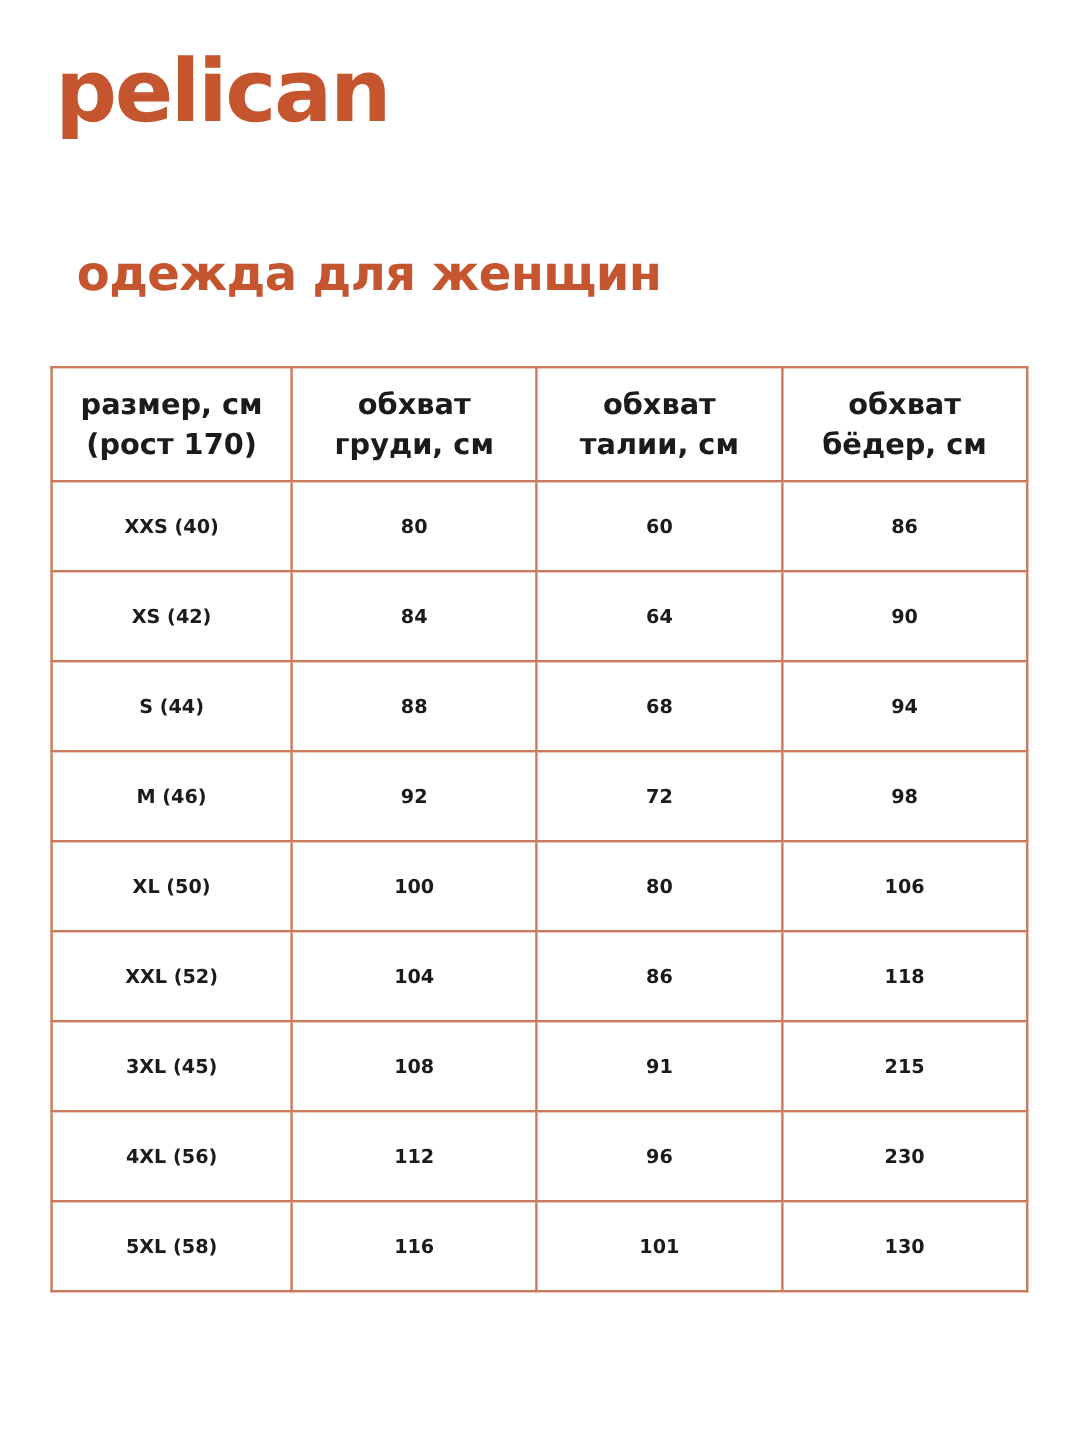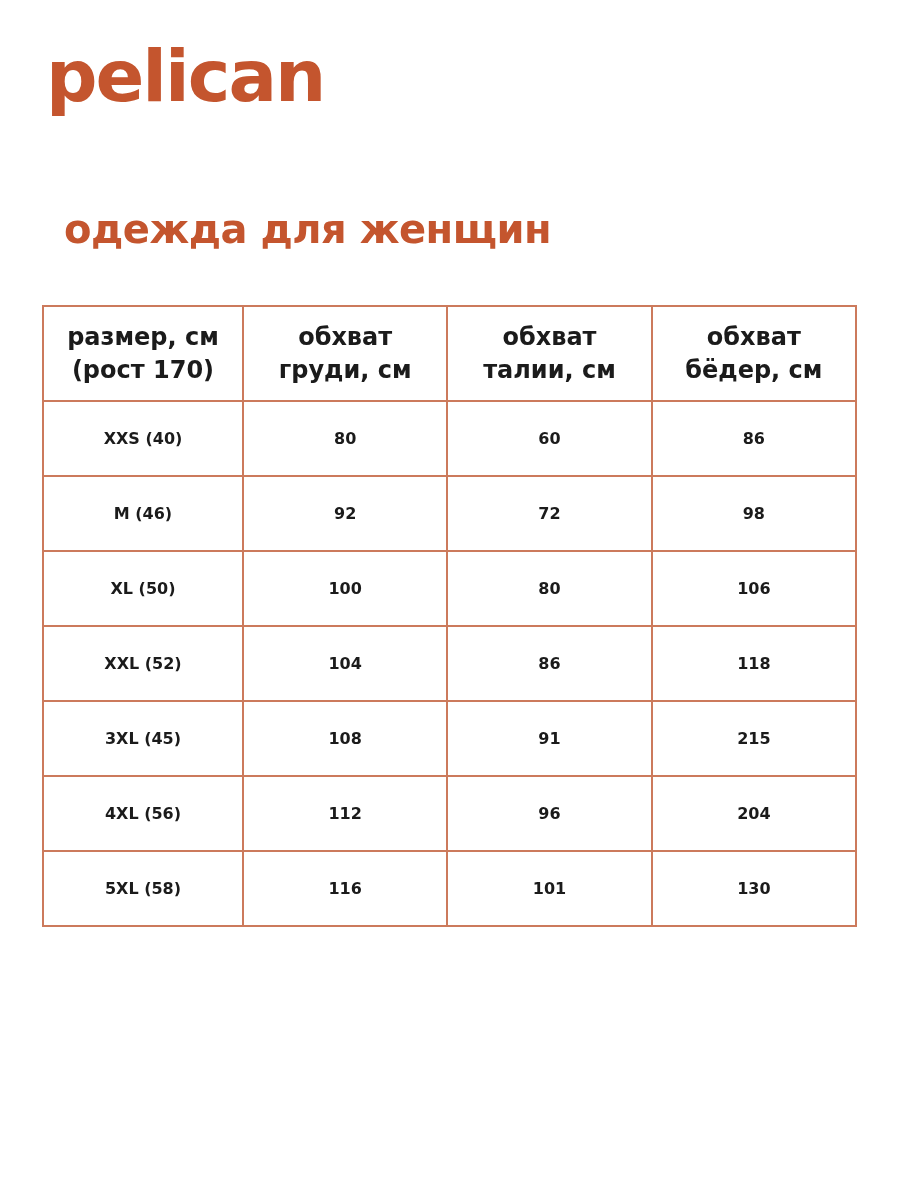--- a/index.html
+++ b/index.html
@@ -82,20 +82,32 @@
         </tr>
     </thead>
     <tbody id="body-rows">
         <tr>
           <td>XXS (40)</td>
           <td>80</td>
           <td>60</td>
           <td>86</td>
         </tr>
         <tr>
+          <td>XS (42)</td>
+          <td>84</td>
+          <td>64</td>
+          <td>90</td>
+        </tr>
+        <tr>
+          <td>S (44)</td>
+          <td>88</td>
+          <td>68</td>
+          <td>94</td>
+        </tr>
+        <tr>
           <td>M (46)</td>
           <td>92</td>
           <td>72</td>
           <td>98</td>
         </tr>
         <tr>
           <td>XL (50)</td>
           <td>100</td>
           <td>80</td>
           <td>106</td>
@@ -109,21 +121,21 @@
         <tr>
           <td>3XL (45)</td>
           <td>108</td>
           <td>91</td>
           <td>215</td>
         </tr>
         <tr>
           <td>4XL (56)</td>
           <td>112</td>
           <td>96</td>
-          <td>204</td>
+          <td>230</td>
         </tr>
         <tr>
           <td>5XL (58)</td>
           <td>116</td>
           <td>101</td>
           <td>130</td>
         </tr>
       </tbody>
   </table>
 </div>

